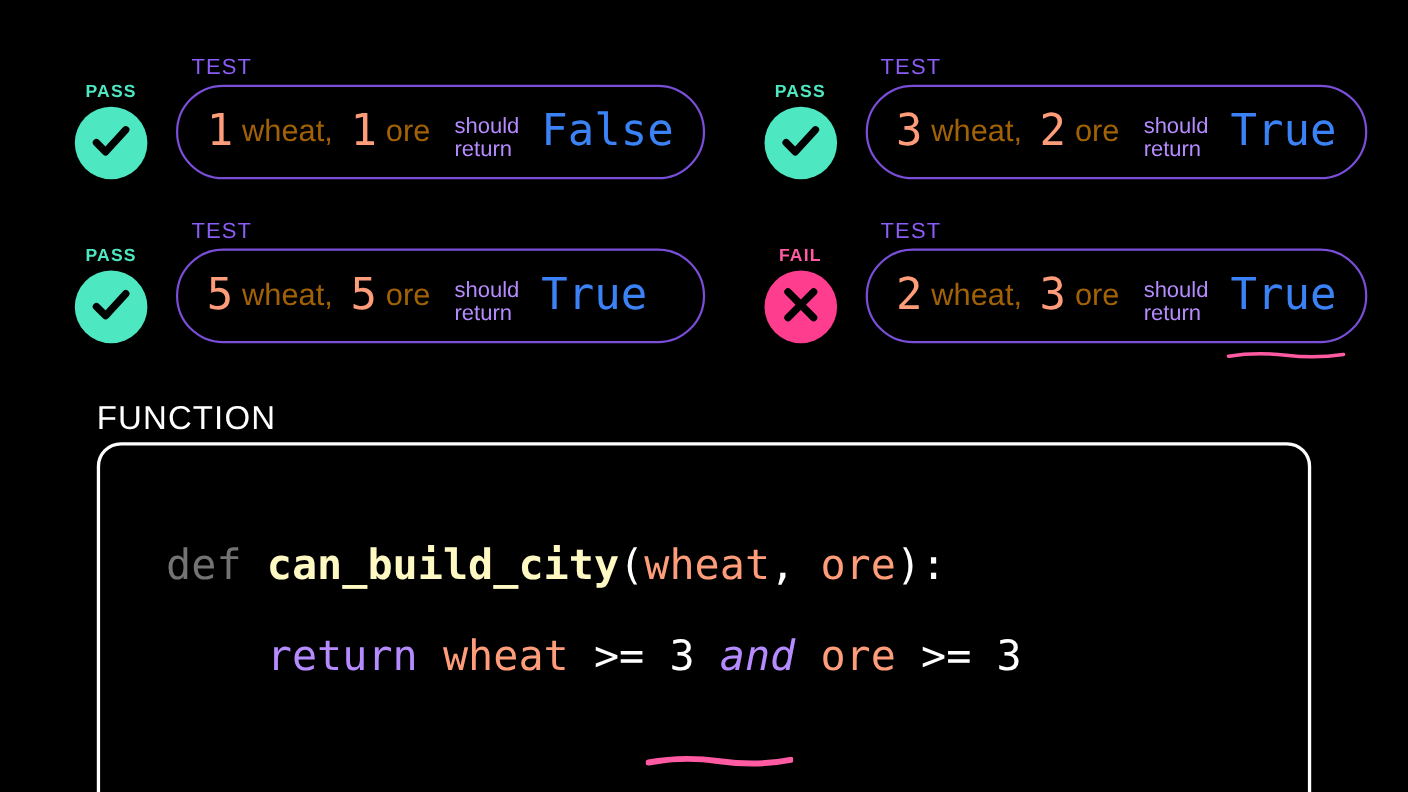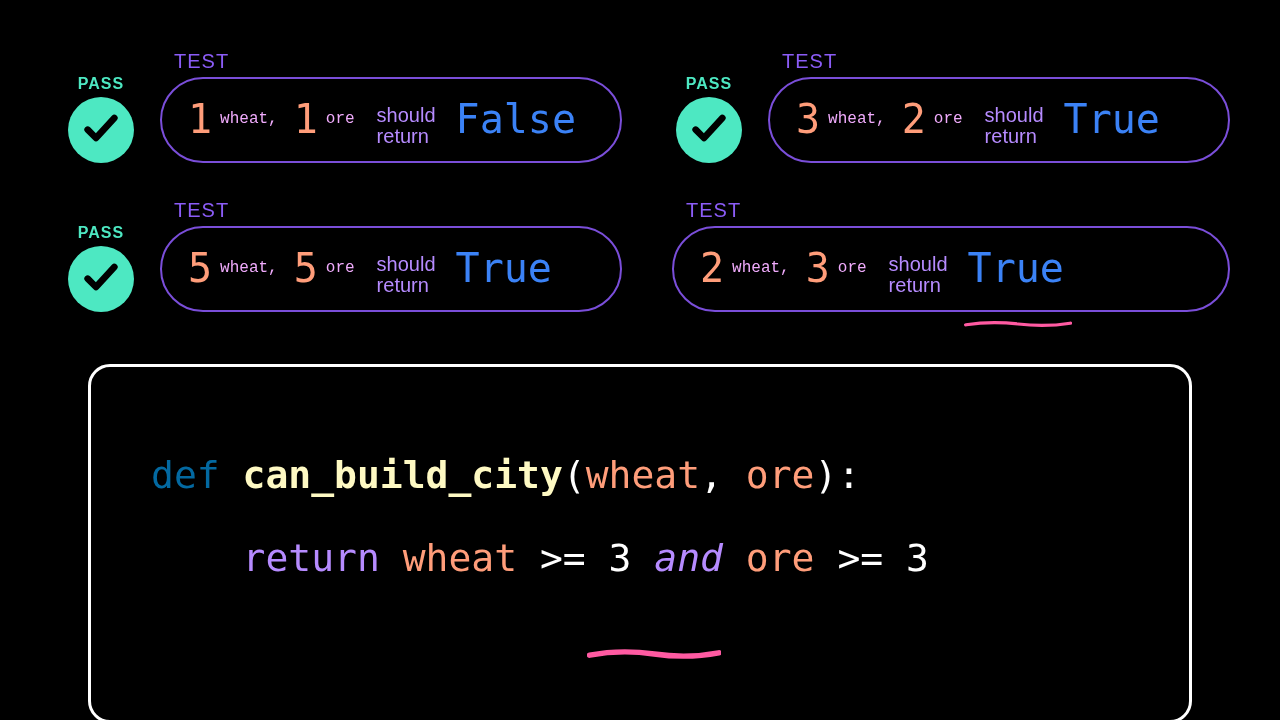--- a/index.html
+++ b/index.html
@@ -77,23 +77,23 @@
     gap: 16px;
     position: relative;
   }
   .big-num {
     font-family: ui-monospace, "SFMono-Regular", Menlo, Consolas, monospace;
     font-size: 40px;
     color: #ff9d7a;
     font-weight: 400;
   }
   .small-word {
-    font-family: Liberation Mono, monospace;
-    font-size: 16px;
-    color: #f0abfc;
+    font-family: Liberation Sans, sans-serif;
+    font-size: 28px;
+    color: #a16207;
     margin-left: -8px;
   }
   .should {
     color: #b68bff;
     font-size: 20px;
     line-height: 1.05;
     display: flex;
     flex-direction: column;
     margin: 14px 4px 0 6px;
   }
@@ -130,21 +130,21 @@
     border: 3px solid #ffffff;
     border-radius: 22px;
     padding: 46px 60px 56px 60px;
     font-family: ui-monospace, "SFMono-Regular", Menlo, Consolas, monospace;
     font-size: 38px;
     line-height: 1.1;
     white-space: pre;
     color: #fff;
     position: relative;
   }
-  .kw-def   { color: #0369a1; }
+  .kw-def   { color: #737373; }
   .fn-name  { color: #fef9c3; font-weight: bold; }
   .punct    { color: #ffffff; }
   .param    { color: #ff9d7a; }
   .kw-ret   { color: #b68bff; }
   .ident    { color: #ff9d7a; }
   .op       { color: #ffffff; }
   .kw-and   { color: #b68bff; font-style: italic; }
   .num      { color: #ffffff; }
 
   .code-underline {
@@ -235,20 +235,31 @@
           <span class="should">
             <span>should</span>
               <span>return</span>
           </span>
           <span class="ret-val">True</span>
         </div>
       </div>
     </div>
 
     <div class="test-cell">
+      <div class="badge-col">
+        <div class="badge-label fail">FAIL</div>
+        <div class="badge fail">
+          <span>
+            <svg viewBox="0 0 24 24" fill="none" stroke="#000" stroke-width="4" stroke-linecap="round">
+                <line x1="5" y1="5" x2="19" y2="19"></line>
+                <line x1="19" y1="5" x2="5" y2="19"></line>
+              </svg>
+          </span>
+        </div>
+      </div>
       <div class="bubble-col">
         <div class="bubble-label">TEST</div>
         <div class="bubble">
           <span class="big-num">2</span>
           <span class="small-word">wheat,</span>
           <span class="big-num">3</span>
           <span class="small-word">ore</span>
           <span class="should">
             <span>should</span>
               <span>return</span>
@@ -261,20 +272,21 @@
                 </svg>
             </span>
           </span>
         </div>
       </div>
     </div>
 
   </div>
 
   <div class="func-wrap">
+    <div class="func-label">FUNCTION</div>
     <div class="code-box">
 <span class="kw-def">def </span><span class="fn-name">can_build_city</span><span class="punct">(</span><span class="param">wheat</span><span class="punct">, </span><span class="param">ore</span><span class="punct">):</span>
 
 <span>    </span><span class="kw-ret">return </span><span id="code-wheat" class="ident">wheat</span><span class="op"> &gt;= </span><span class="num">3</span><span class="kw-and"> and </span><span class="ident">ore</span><span class="op"> &gt;= </span><span class="num">3</span>
       <span id="code-underline" class="code-underline" style="left: 312.672px; width: 134.391px; top: 218.391px;">
         <svg viewBox="0 0 100 10" preserveAspectRatio="none">
             <path d="M2 6 Q 25 1 50 5 T 98 4" stroke="#ff5aa2" stroke-width="4.5" fill="none" stroke-linecap="round"></path>
           </svg>
       </span>
     </div>

